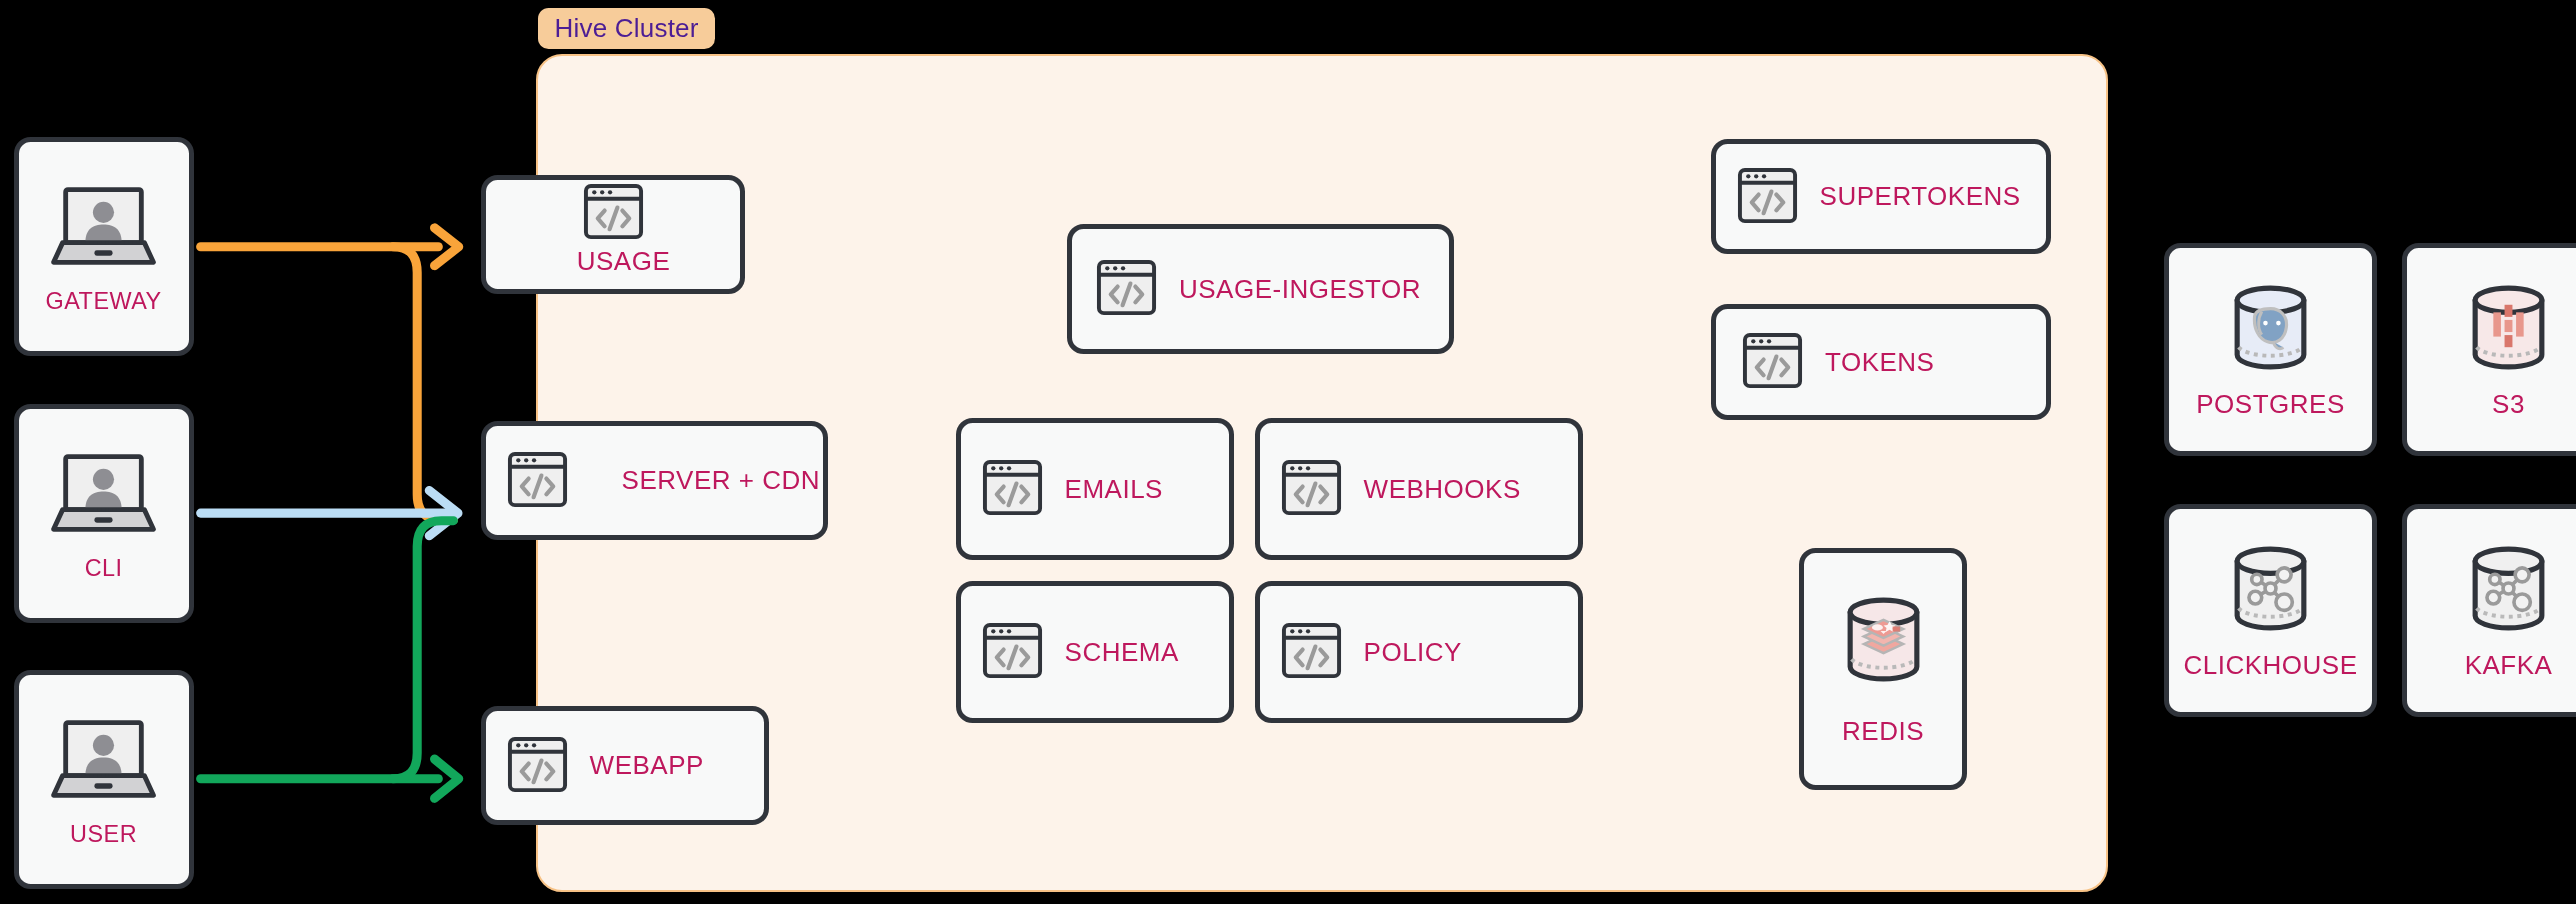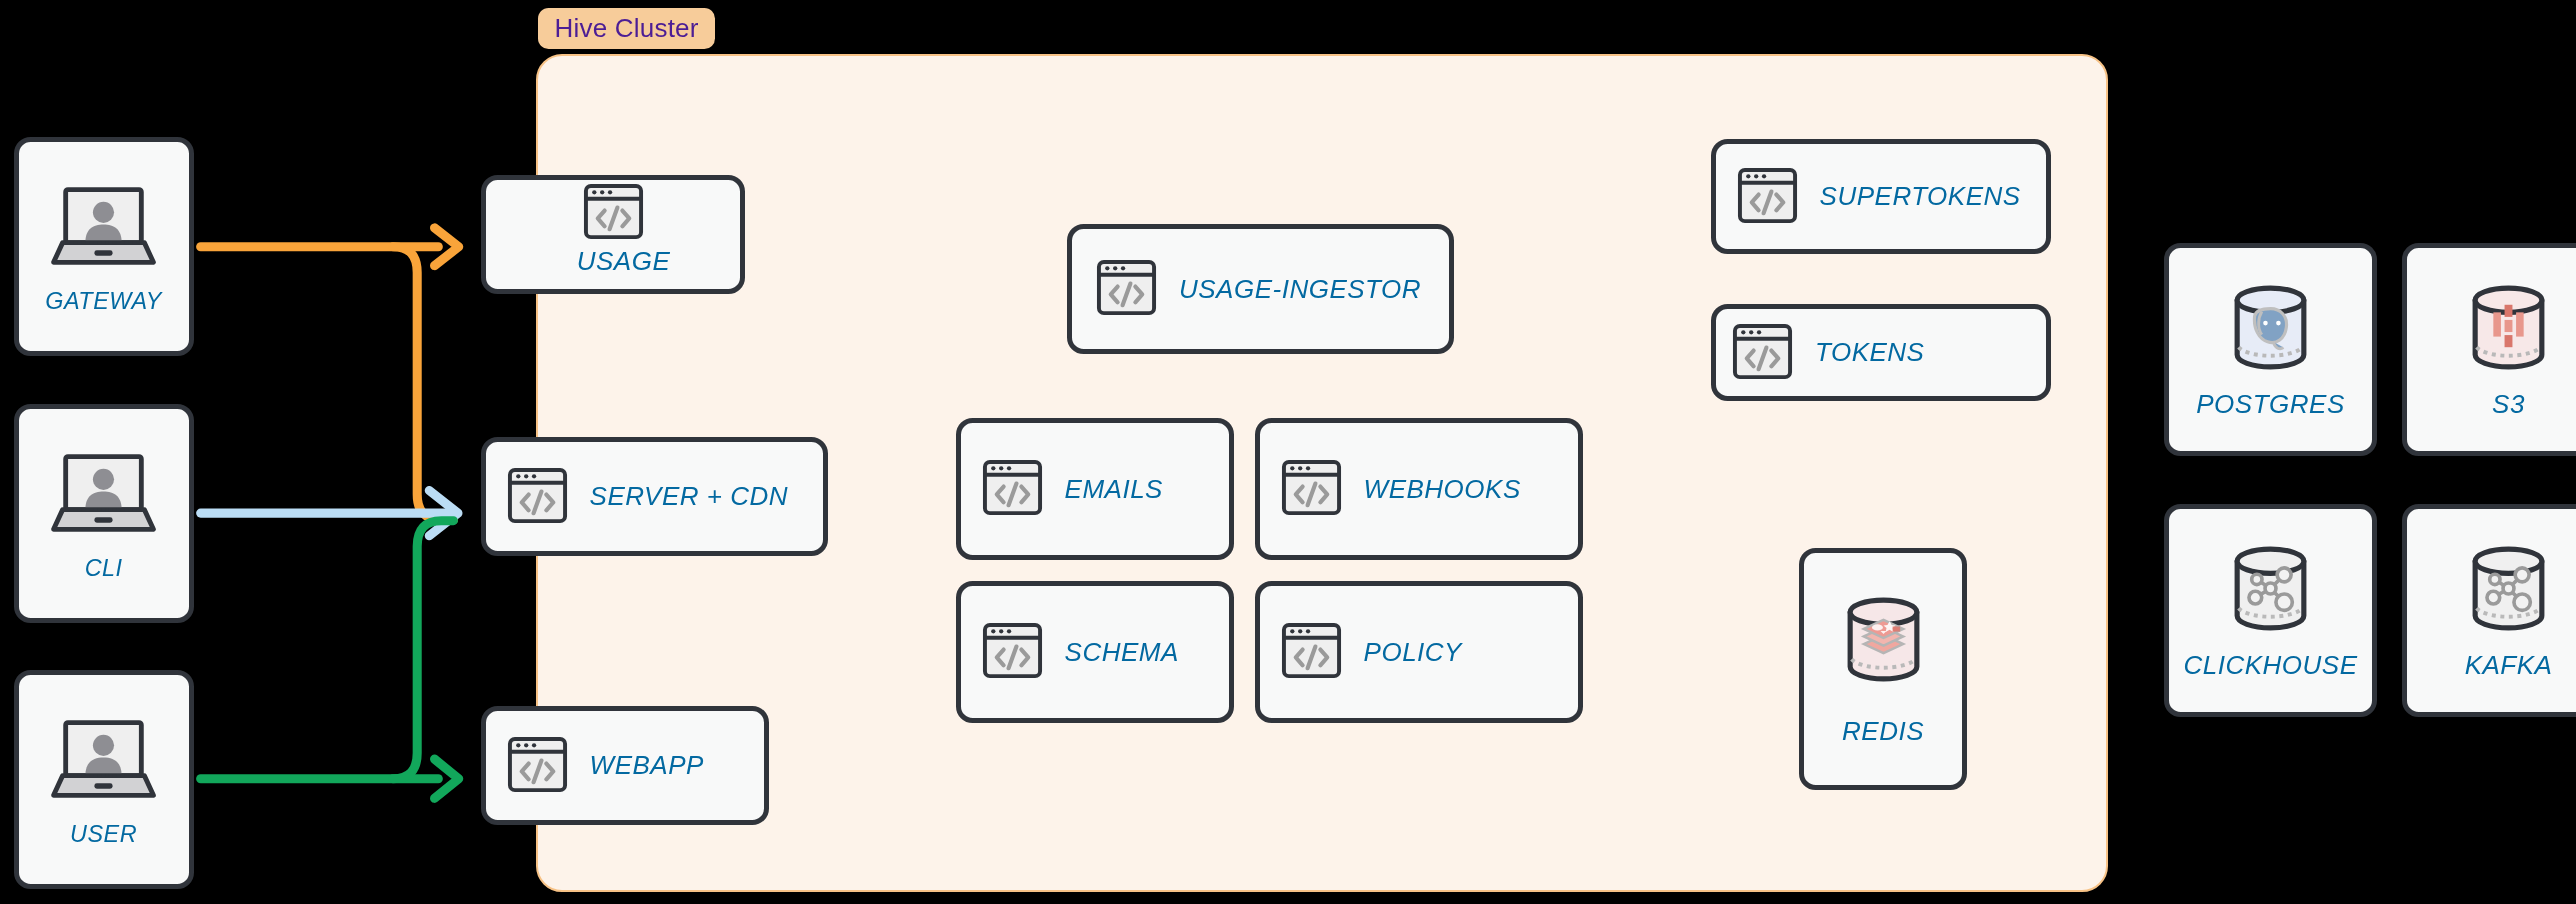--- a/index.html
+++ b/index.html
@@ -37,22 +37,21 @@
     border: 5.3px solid #30343B;
     border-radius: 16.6px;
     display: flex;
     align-items: center;
   }
   .node.service { flex-direction: row; }
   .node.store   { flex-direction: column; align-items: center; justify-content: center; }
   .node.client  { flex-direction: column; align-items: center; justify-content: center; }
 
   .node-label {
-    font-style: italic;
-    color: #0369a1;
+    color: #be185d;
     letter-spacing: 0.5px;
     white-space: nowrap;
   }
   .service .node-label { font-size: 26px; }
   .store   .node-label { font-size: 26px; margin-top: 10.6px; }
   .client  .node-label { font-size: 23.4px; margin-top: 9px; }
 
   
   .win-icon { flex: 0 0 auto; }
 
@@ -165,21 +164,21 @@
     <path d="M4 19 H60" stroke="#30343B" stroke-width="4"></path>
     <circle cx="12.5" cy="12.5" r="2.2" fill="#30343B"></circle>
     <circle cx="20.5" cy="12.5" r="2.2" fill="#30343B"></circle>
     <circle cx="28.5" cy="12.5" r="2.2" fill="#30343B"></circle>
     <path d="M23 31 L16 39 L23 47" fill="none" stroke="#9A9A9A" stroke-width="4.2" stroke-linecap="round" stroke-linejoin="round"></path>
     <path d="M41 31 L48 39 L41 47" fill="none" stroke="#9A9A9A" stroke-width="4.2" stroke-linecap="round" stroke-linejoin="round"></path>
     <path d="M36 28 L28 50" fill="none" stroke="#9A9A9A" stroke-width="4.2" stroke-linecap="round"></path>
   </svg></span>
         <span class="node-label" style="margin-left:21px;">SUPERTOKENS</span>
       </div>
-      <div class="node service" style="left: 1711px; top: 304px; width: 340px; height: 97px; background: rgb(248, 249, 249); border-color: rgb(48, 52, 59); padding: 0px 15px;">
+      <div class="node service" style="left: 1711px; top: 304px; width: 340px; height: 116px; background: rgb(248, 249, 249); border-color: rgb(48, 52, 59); padding: 0px 25px;">
         <span class="win-icon">
   <svg width="63" height="63" viewBox="0 0 64 64" xmlns="http://www.w3.org/2000/svg">
     <rect x="4" y="6" width="56" height="52" rx="5" fill="#EFEFEF" stroke="#30343B" stroke-width="4"></rect>
     <path d="M4 19 H60" stroke="#30343B" stroke-width="4"></path>
     <circle cx="12.5" cy="12.5" r="2.2" fill="#30343B"></circle>
     <circle cx="20.5" cy="12.5" r="2.2" fill="#30343B"></circle>
     <circle cx="28.5" cy="12.5" r="2.2" fill="#30343B"></circle>
     <path d="M23 31 L16 39 L23 47" fill="none" stroke="#9A9A9A" stroke-width="4.2" stroke-linecap="round" stroke-linejoin="round"></path>
     <path d="M41 31 L48 39 L41 47" fill="none" stroke="#9A9A9A" stroke-width="4.2" stroke-linecap="round" stroke-linejoin="round"></path>
     <path d="M36 28 L28 50" fill="none" stroke="#9A9A9A" stroke-width="4.2" stroke-linecap="round"></path>
@@ -284,21 +283,21 @@
     <path d="M4 19 H60" stroke="#30343B" stroke-width="4"></path>
     <circle cx="12.5" cy="12.5" r="2.2" fill="#30343B"></circle>
     <circle cx="20.5" cy="12.5" r="2.2" fill="#30343B"></circle>
     <circle cx="28.5" cy="12.5" r="2.2" fill="#30343B"></circle>
     <path d="M23 31 L16 39 L23 47" fill="none" stroke="#9A9A9A" stroke-width="4.2" stroke-linecap="round" stroke-linejoin="round"></path>
     <path d="M41 31 L48 39 L41 47" fill="none" stroke="#9A9A9A" stroke-width="4.2" stroke-linecap="round" stroke-linejoin="round"></path>
     <path d="M36 28 L28 50" fill="none" stroke="#9A9A9A" stroke-width="4.2" stroke-linecap="round"></path>
   </svg></span>
         <span class="node-label" style="margin-left:21px;">USAGE</span>
       </div>
-      <div class="node service" style="left: 481px; top: 437px; width: 347px; height: 119px; background: rgb(248, 249, 249); border-color: rgb(48, 52, 59); padding: 0px 19.6px;">
+      <div class="node service" style="left: 481px; top: 421px; width: 347px; height: 119px; background: rgb(248, 249, 249); border-color: rgb(48, 52, 59); padding: 0px 19.6px; gap: 32px;">
         <span class="win-icon">
   <svg width="63" height="63" viewBox="0 0 64 64" xmlns="http://www.w3.org/2000/svg">
     <rect x="4" y="6" width="56" height="52" rx="5" fill="#EFEFEF" stroke="#30343B" stroke-width="4"></rect>
     <path d="M4 19 H60" stroke="#30343B" stroke-width="4"></path>
     <circle cx="12.5" cy="12.5" r="2.2" fill="#30343B"></circle>
     <circle cx="20.5" cy="12.5" r="2.2" fill="#30343B"></circle>
     <circle cx="28.5" cy="12.5" r="2.2" fill="#30343B"></circle>
     <path d="M23 31 L16 39 L23 47" fill="none" stroke="#9A9A9A" stroke-width="4.2" stroke-linecap="round" stroke-linejoin="round"></path>
     <path d="M41 31 L48 39 L41 47" fill="none" stroke="#9A9A9A" stroke-width="4.2" stroke-linecap="round" stroke-linejoin="round"></path>
     <path d="M36 28 L28 50" fill="none" stroke="#9A9A9A" stroke-width="4.2" stroke-linecap="round"></path>

